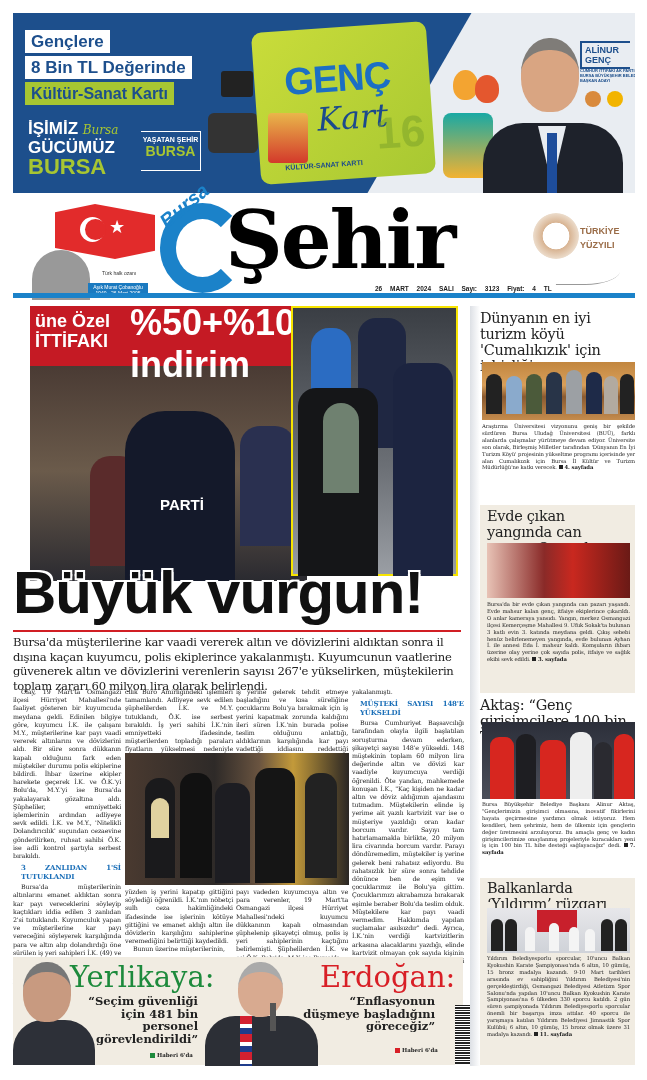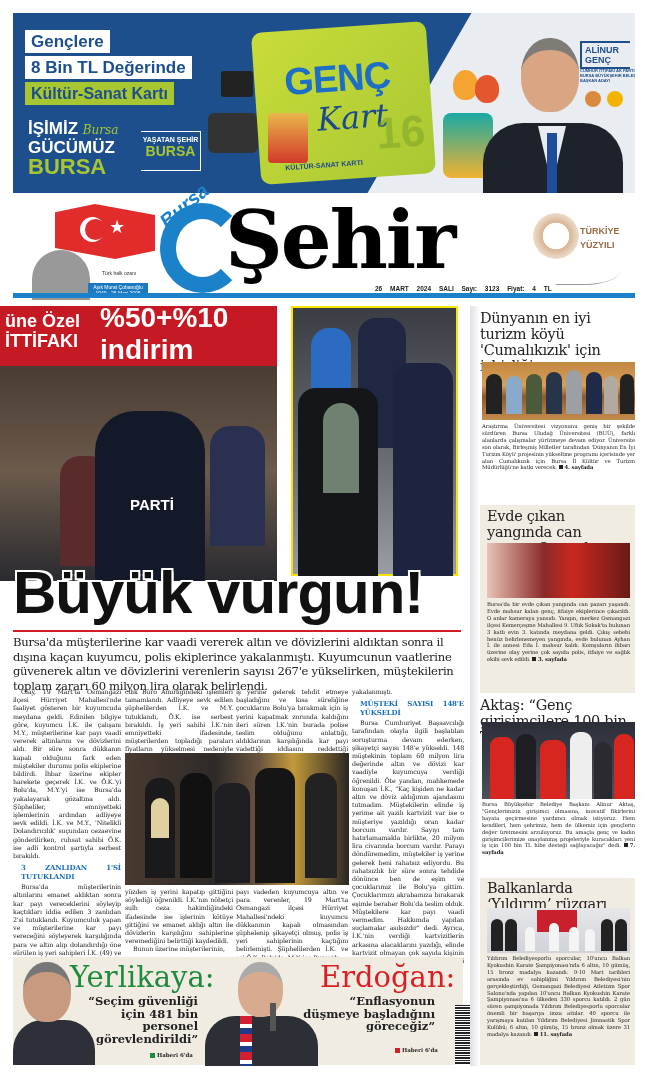--- a/index.html
+++ b/index.html
@@ -48,23 +48,23 @@
 #ozan-name{left:88px;top:283px;width:60px;background:#1b7ac0;color:#fff;font-size:5px;font-family:"Liberation Sans",sans-serif;padding:1px 2px;line-height:6px;text-align:center}
 #logo-globe{left:160px;top:203px;width:85px;height:90px;border-radius:50%;border:16px solid #1b82c9;border-right-color:transparent}
 #logo-bursa{left:170px;top:210px;font-family:"Liberation Sans",sans-serif;font-weight:bold;font-style:italic;color:#1b82c9;font-size:20px;transform:rotate(-40deg);transform-origin:left bottom}
 #logo-sehir{left:225px;top:195px;font-family:"DejaVu Serif",serif;font-weight:bold;color:#000000;font-size:80px;line-height:90px;letter-spacing:-2px}
 #issue{left:375px;top:285px;font-family:"Liberation Sans",sans-serif;font-size:6.5px;font-weight:bold;color:#222;white-space:nowrap;word-spacing:6px}
 #ty-circle{left:533px;top:213px;width:46px;height:46px;border-radius:50%;background:radial-gradient(#fff 40%,#d8b493 42%,#ecdccb 70%,#fff 72%)}
 #ty-text{left:580px;top:224px;font-family:"Liberation Sans",sans-serif;font-weight:bold;font-size:9px;line-height:14px;color:#9a6c47}
 #ty-sign{left:560px;top:260px;width:60px;height:25px;border-bottom:1px solid #333;transform:skewX(-20deg);border-radius:0 0 50% 0;opacity:.5}
 #bluebar{left:13px;top:293px;width:622px;height:5px;background:#1b82c9}
 
-#photo1{left:0;top:306px;width:277px;height:275px;background:linear-gradient(#c51a24 0,#c51a24 22%,#4a3b34 22%,#6b5b4b 60%,#2a2a30 100%)}
+#photo1{left:30px;top:306px;width:277px;height:275px;background:linear-gradient(#c51a24 0,#c51a24 22%,#4a3b34 22%,#6b5b4b 60%,#2a2a30 100%)}
 #photo1 .sign{position:absolute;left:5px;top:5px;color:#fff;font-family:"Liberation Sans",sans-serif;font-weight:bold;font-size:18px;line-height:20px}
-#photo1 .big{position:absolute;left:100px;top:-4px;color:#fff;font-family:"Liberation Sans",sans-serif;font-weight:bold;font-size:28px}
+#photo1 .big{position:absolute;left:100px;top:-4px;color:#fff;font-family:"Liberation Sans",sans-serif;font-weight:bold;font-size:36px}
 #photo1 .police{position:absolute;left:95px;top:105px;width:110px;height:170px;background:#14192a;border-radius:40px 40px 0 0}
 #photo1 .police span{position:absolute;left:35px;top:85px;color:#fff;font-family:"Liberation Sans",sans-serif;font-weight:bold;font-size:15px}
 #photo1 .man1{position:absolute;left:60px;top:150px;width:50px;height:110px;background:#5a2b2b;border-radius:20px 20px 0 0}
 #photo1 .man2{position:absolute;left:210px;top:120px;width:55px;height:120px;background:#2a3050;border-radius:20px 20px 0 0}
 #photo2{left:291px;top:306px;width:167px;height:270px;border:2px solid #f7e400;background:linear-gradient(#3a3e44,#6c7076 60%,#9a9ea4)}
 #photo2 .p{position:absolute;border-radius:18px 18px 0 0}
 
 #headline{left:13px;top:560px;width:450px;font-family:"Liberation Sans",sans-serif;font-weight:900;font-size:60px;line-height:66px;color:#111;letter-spacing:-1px;text-shadow:2px 2px 0 #fff,-2px -2px 0 #fff,2px -2px 0 #fff,-2px 2px 0 #fff}
 #redline{left:13px;top:630px;width:448px;height:2px;background:#d11e24}
 #lead{left:13px;top:635px;width:452px;font-family:"DejaVu Serif",serif;font-size:11.6px;line-height:14.5px;color:#222;letter-spacing:-.3px}

